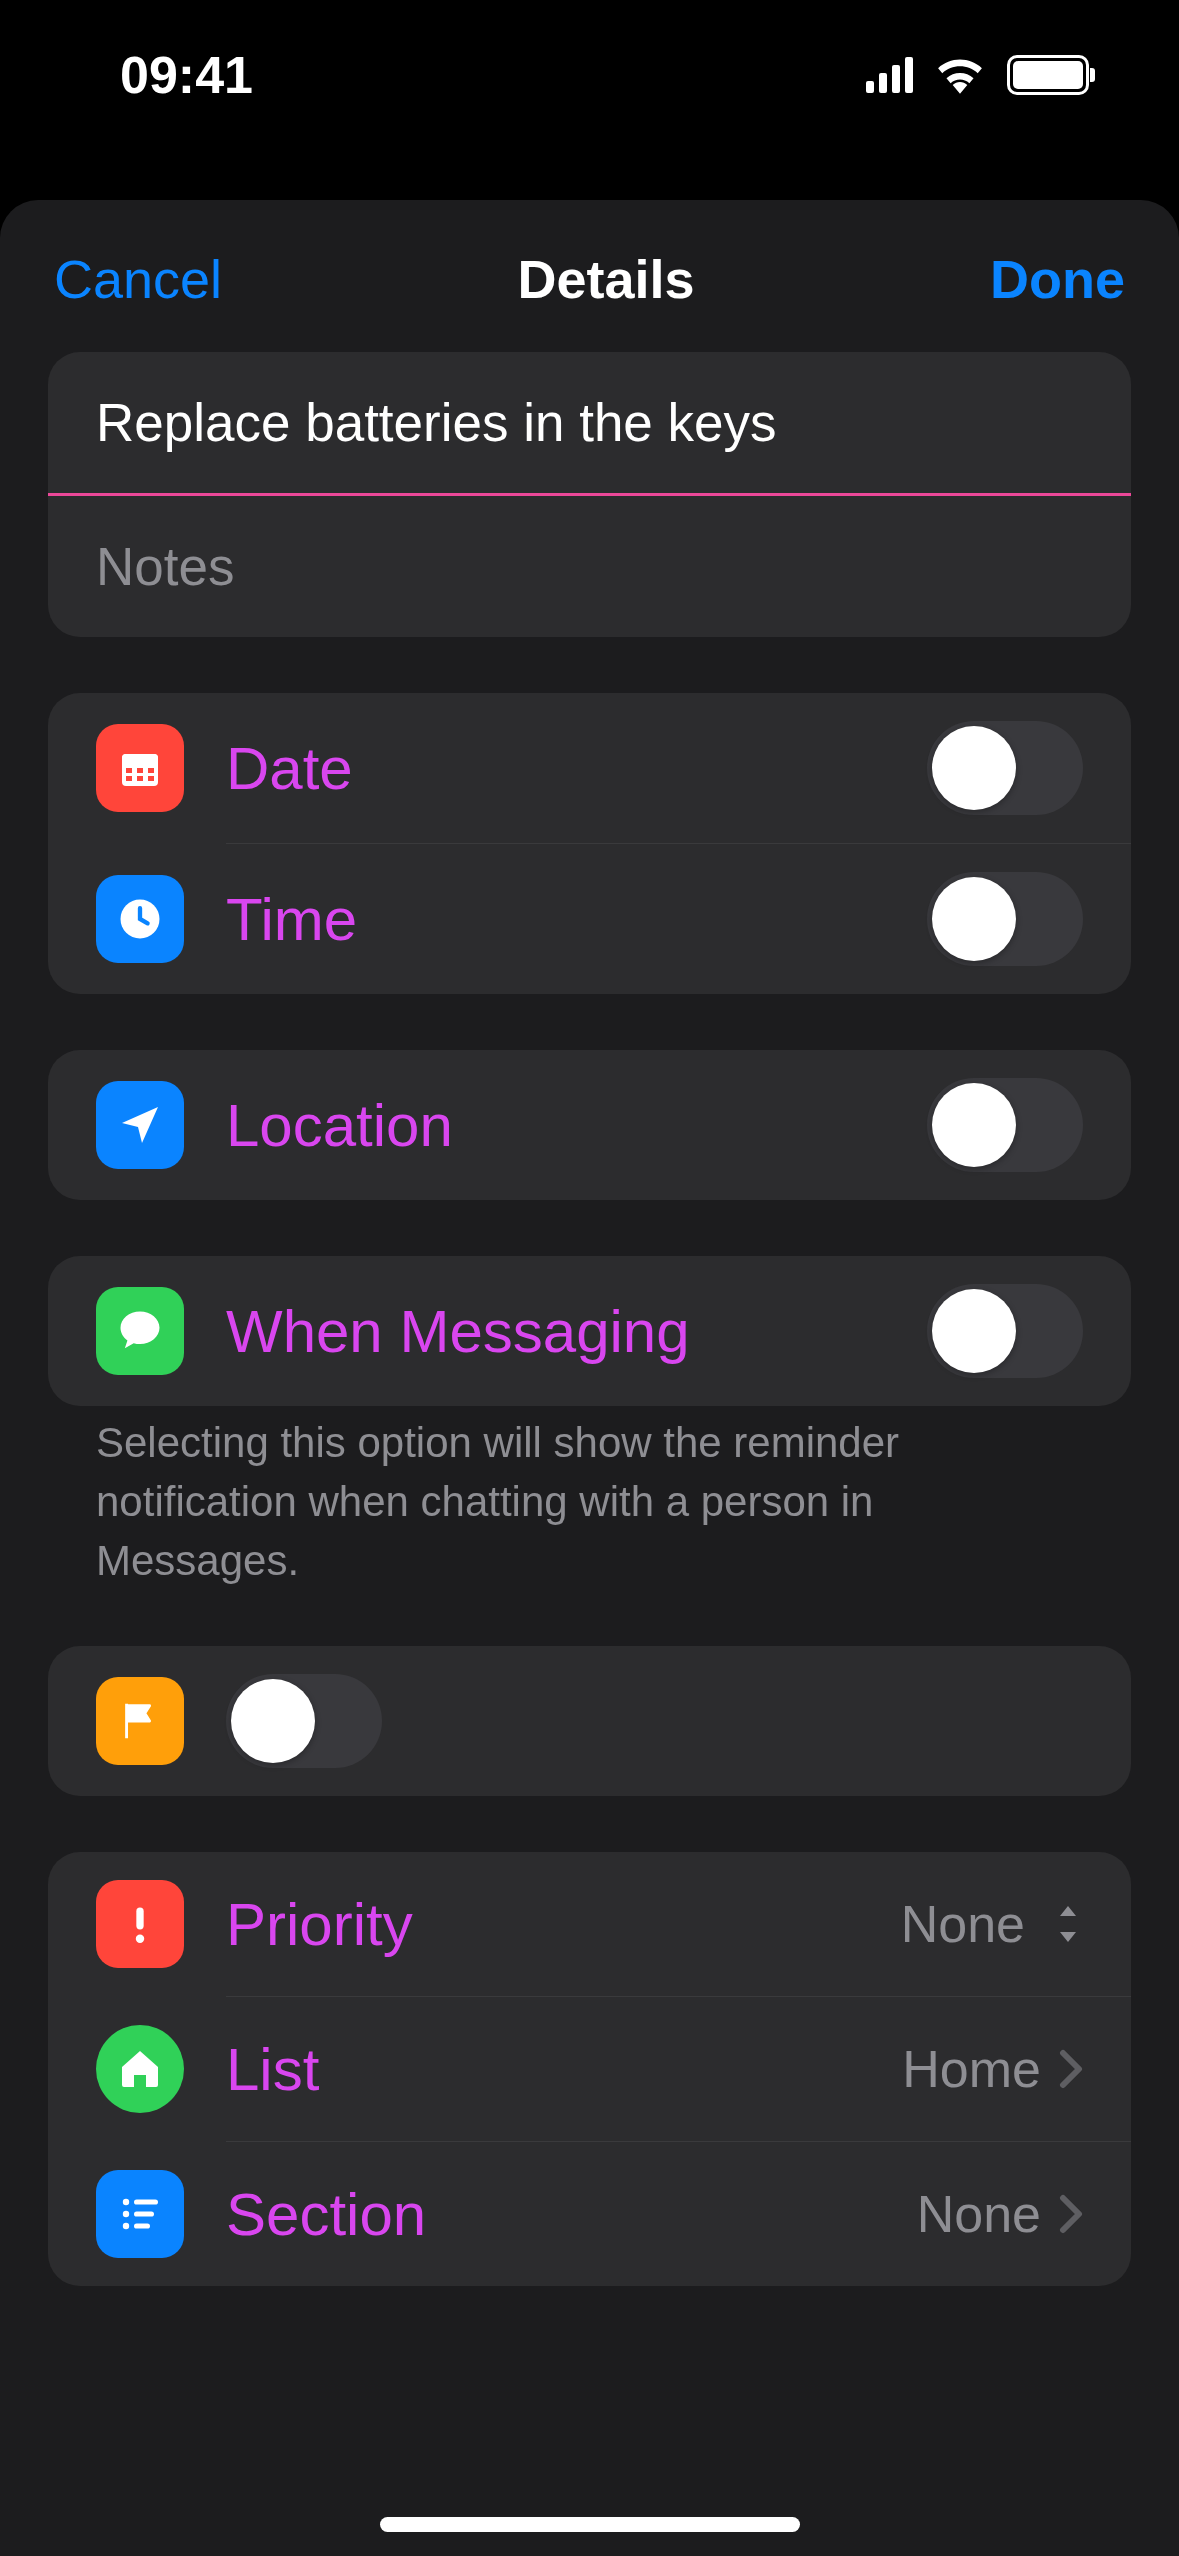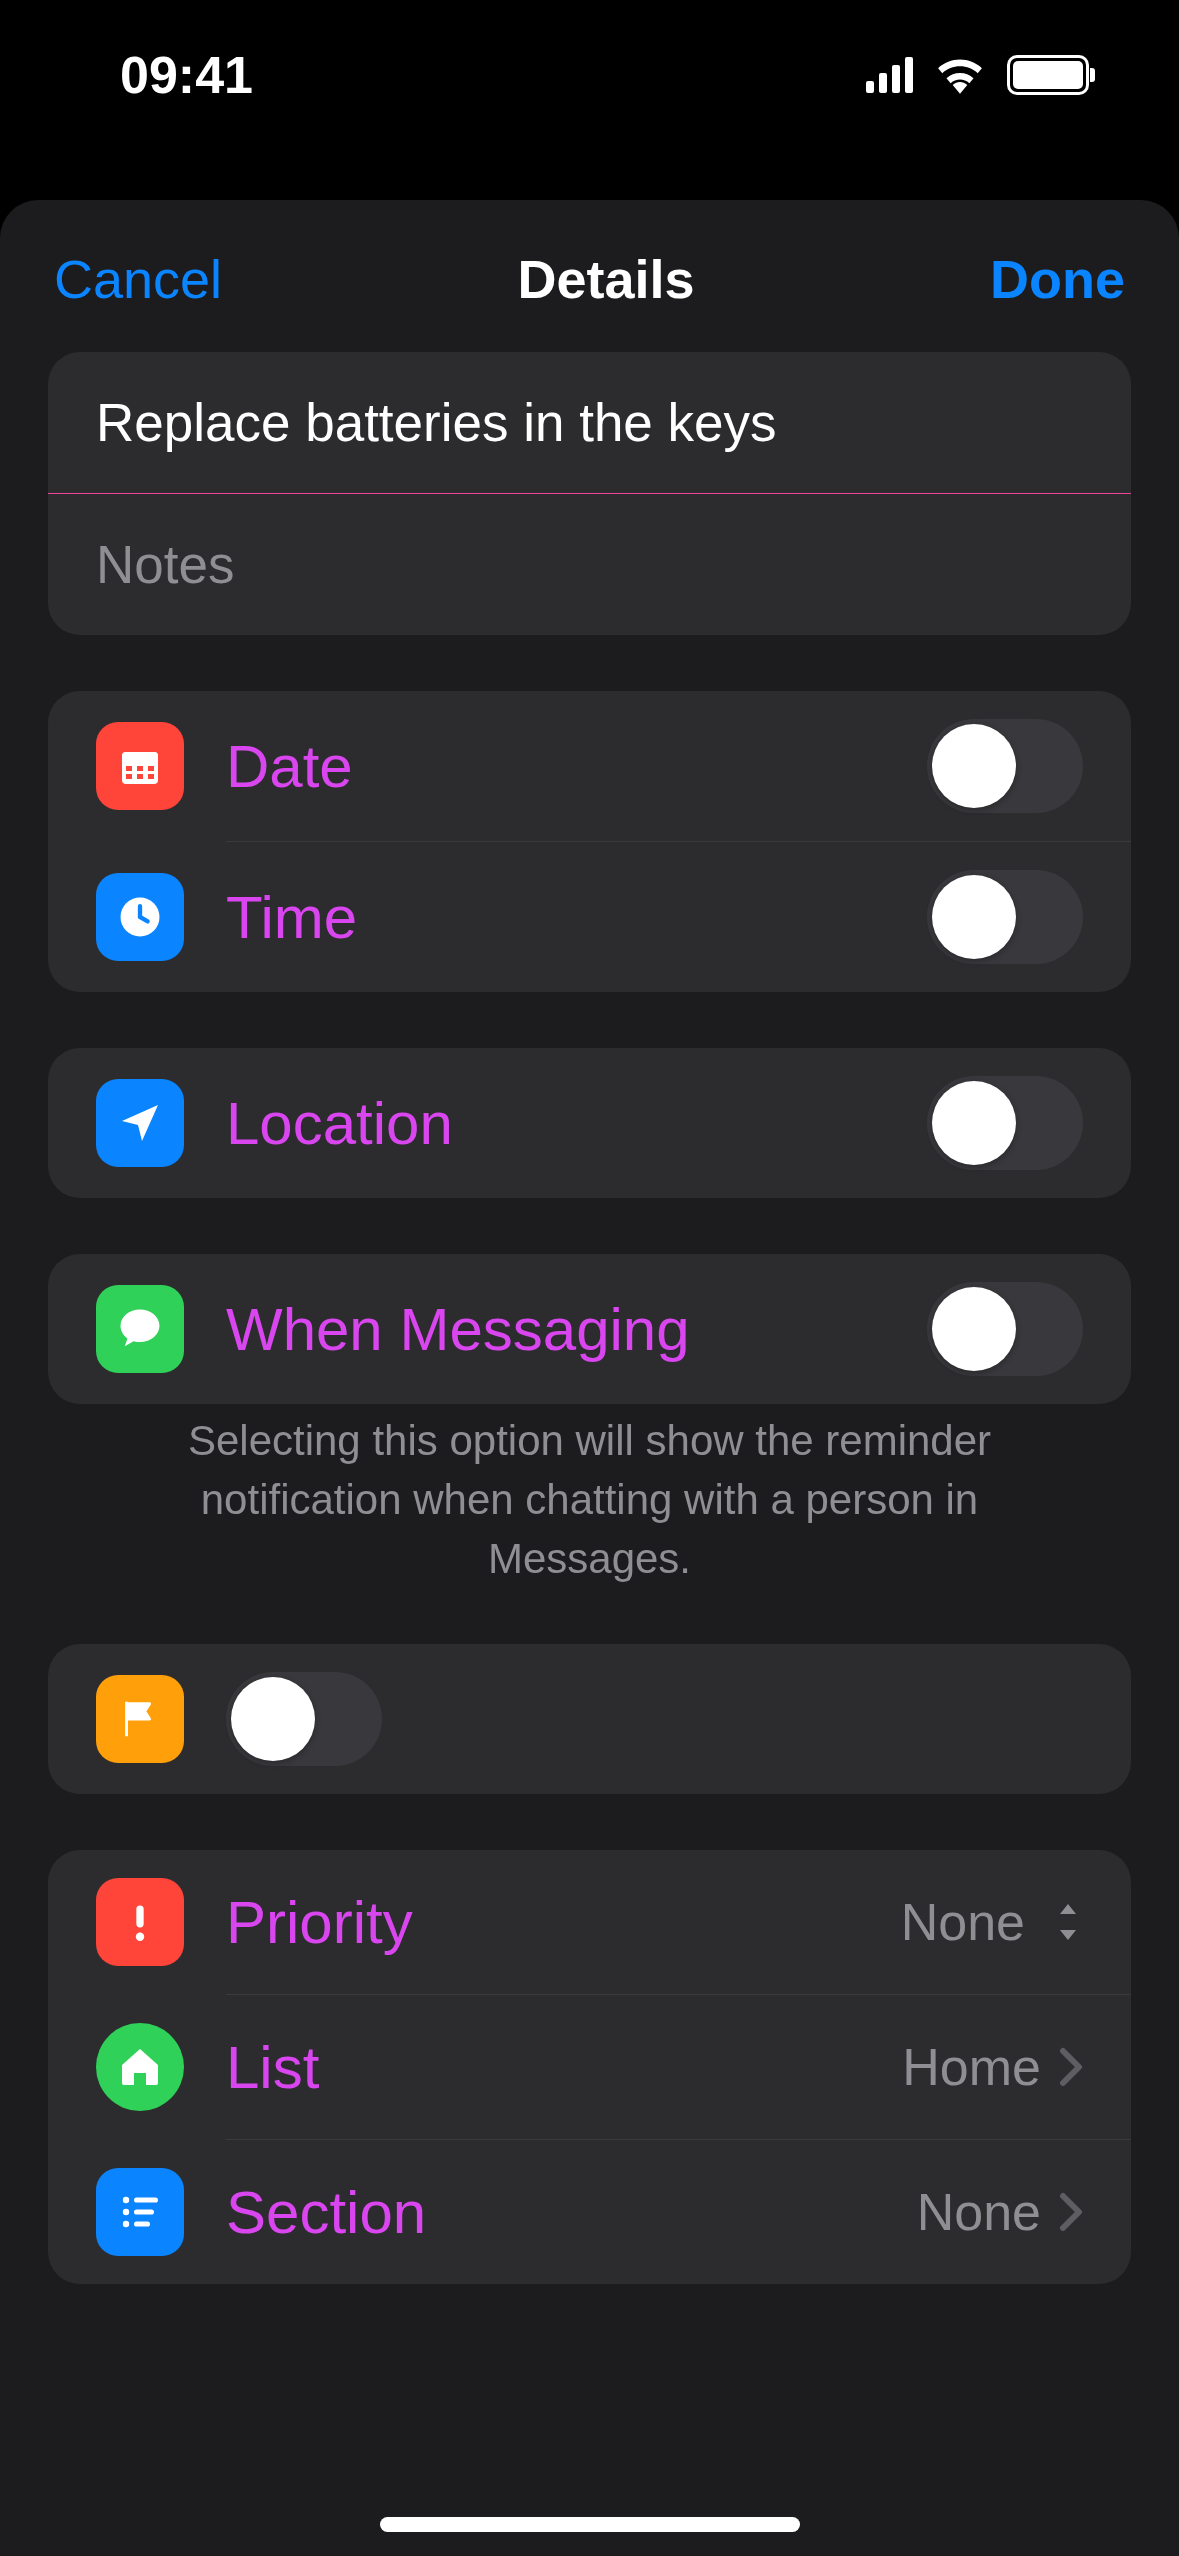--- a/index.html
+++ b/index.html
@@ -104,26 +104,25 @@
     }
 
     .group {
       background: #2c2c2e;
       border-radius: 32px;
       margin-bottom: 56px;
     }
     .group-footer {
       margin-top: -32px;
       margin-bottom: 56px;
-      text-align: center;
     }
 
     .text-row {
       padding: 40px 48px;
-      border-bottom: 1px solid #ec4899;
+      border-bottom: 3px solid #ec4899;
     }
     .text-row:last-child { border-bottom: none; }
     .title-input {
       font-size: 53px;
       color: #fff;
       background: transparent;
       border: none;
       width: 100%;
       outline: none;
     }

